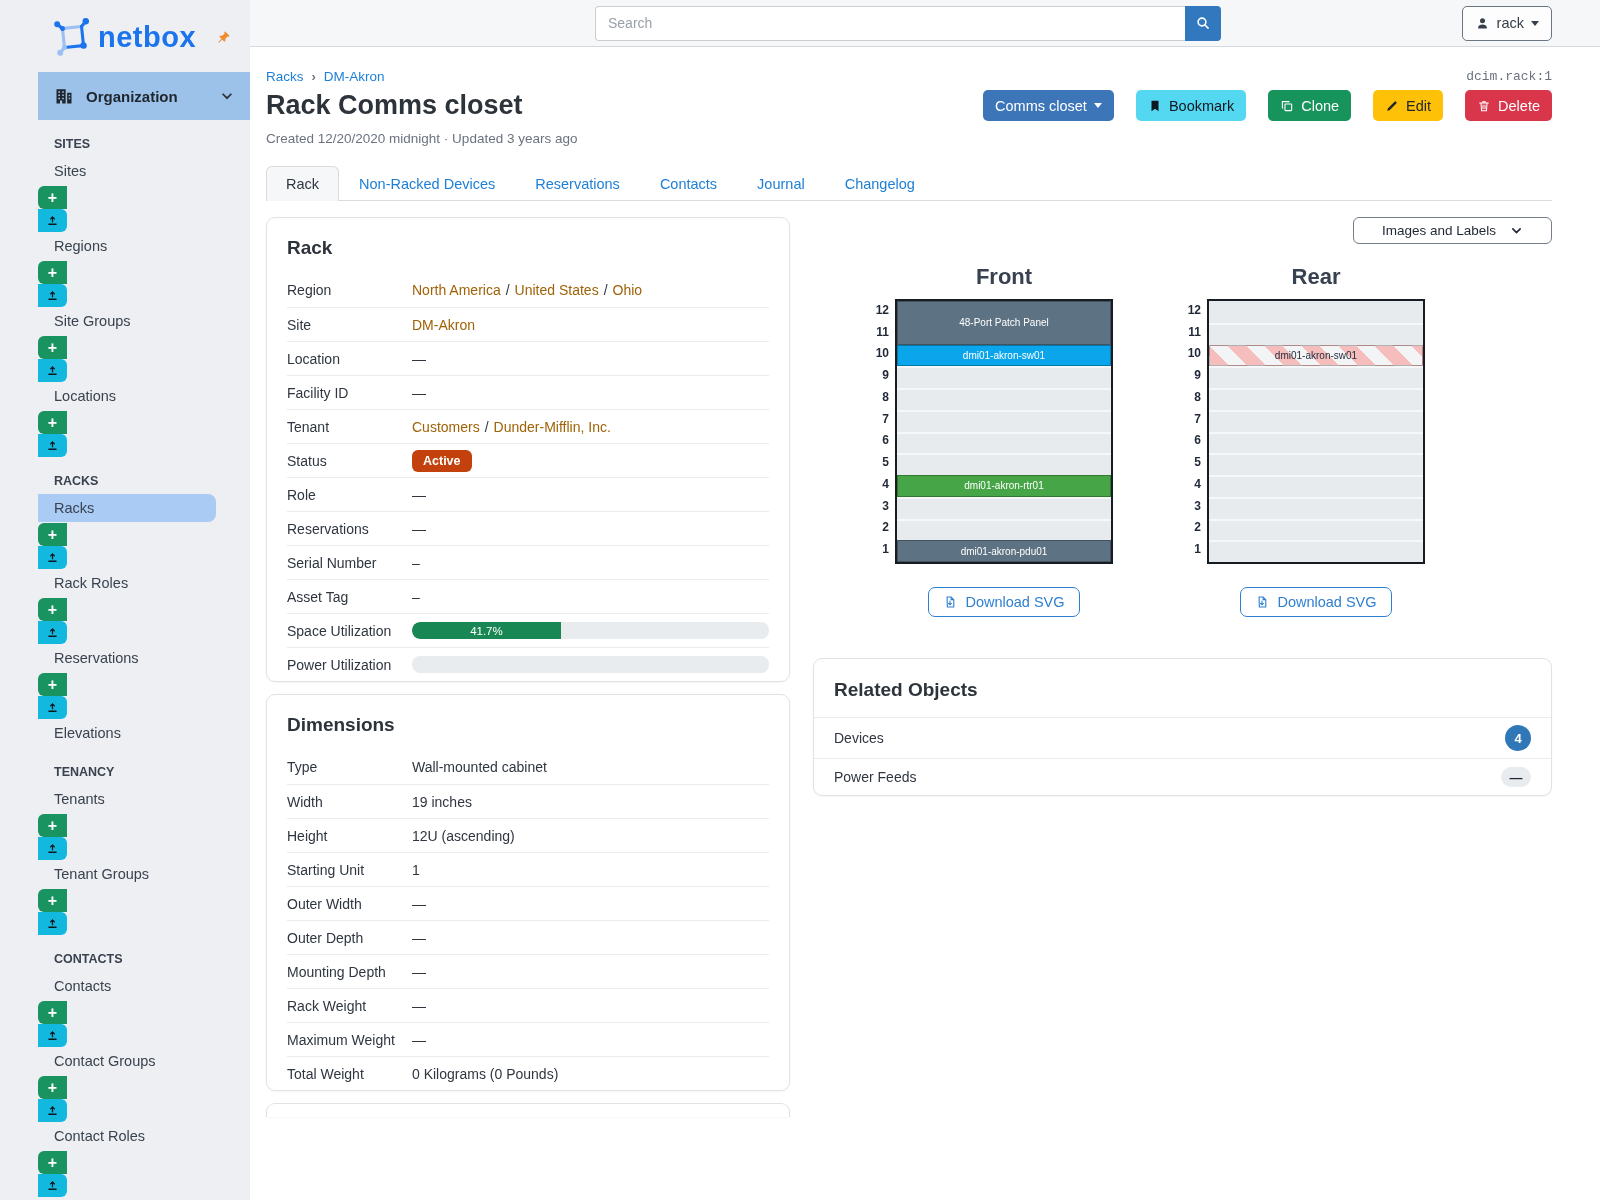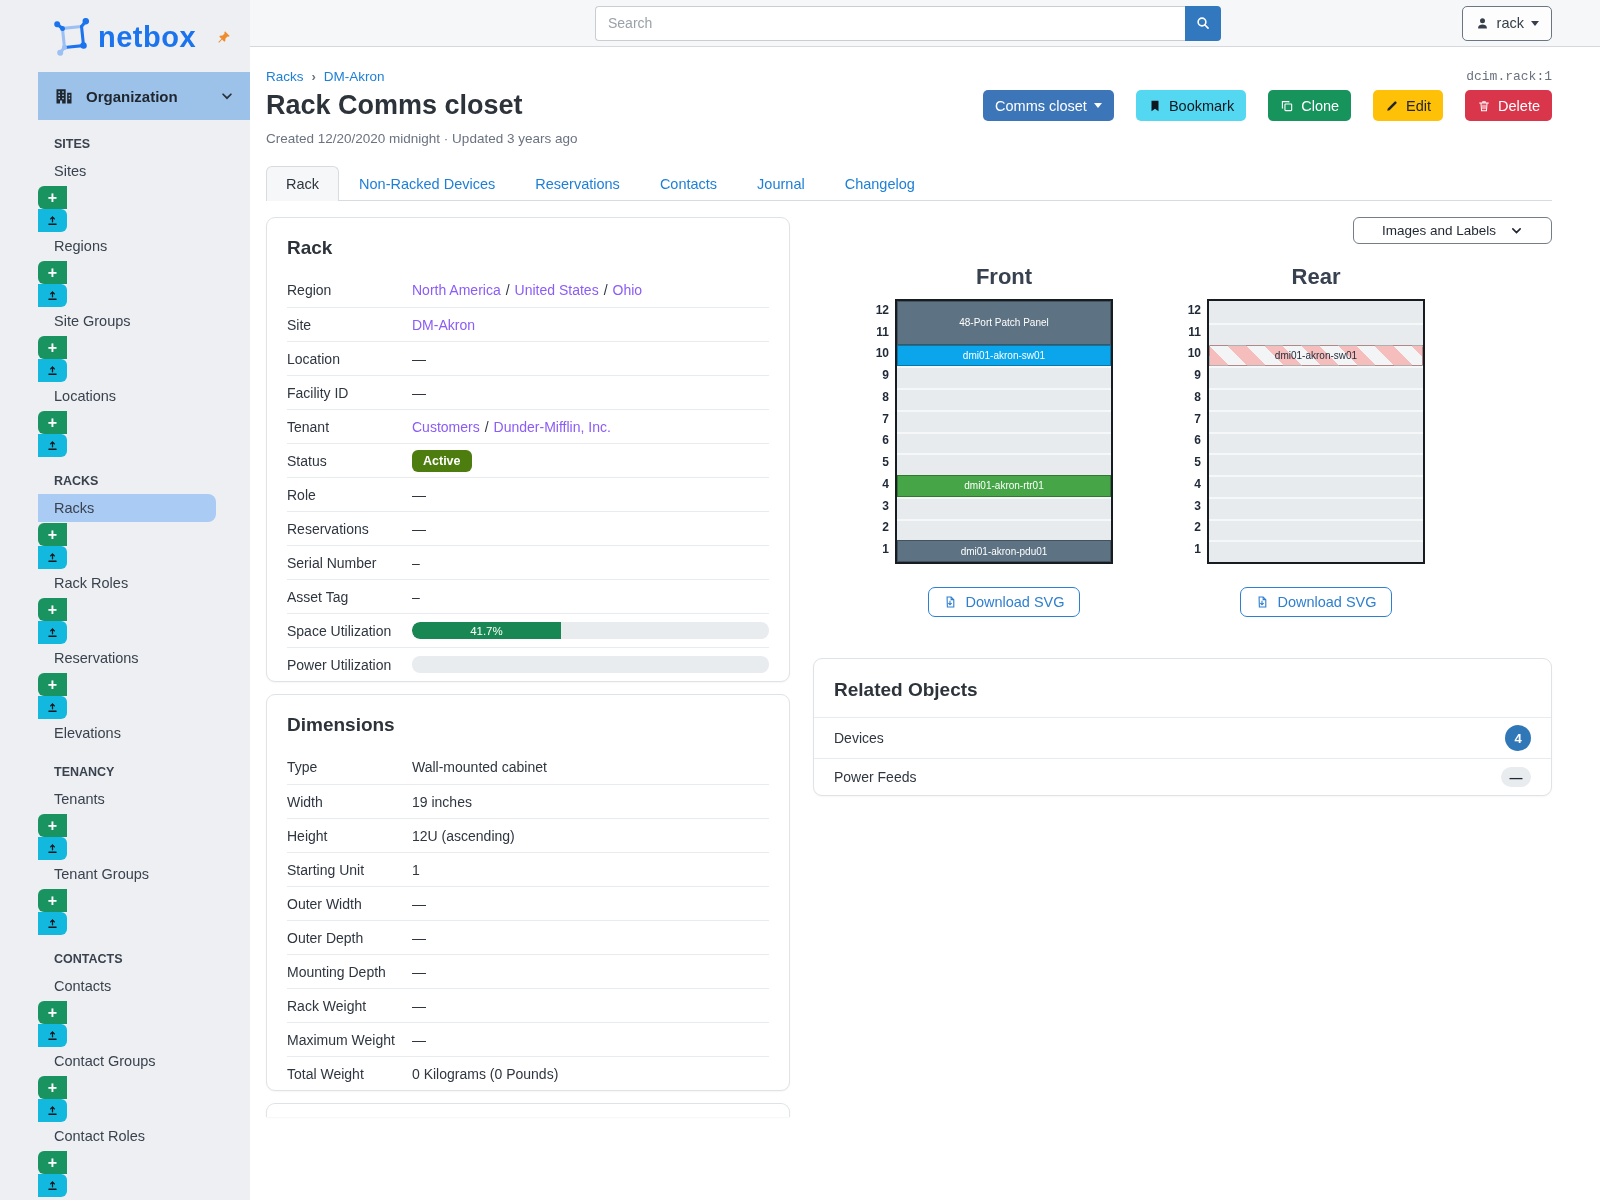--- a/index.html
+++ b/index.html
@@ -59,23 +59,23 @@
   .left-col { width:524px; min-width:524px; display:flex; flex-direction:column; }
   .right-col { flex:1; }
 
   .card { background:#fff; border:1px solid #dfe3e6; border-radius:9px; box-shadow:0 1px 2px rgba(0,0,0,.04); }
   .card-title { font-size:19px; font-weight:bold; color:#2d333a; padding:19px 20px 14px 20px; }
   .kv-table { width:100%; }
   .kv-row { display:flex; align-items:center; min-height:34px; border-top:1px solid #e9ecef; margin:0 20px 0 20px; padding:2px 0; }
   .kv-row:first-child { border-top:none; }
   .kv-label { width:125px; min-width:125px; font-size:14px; color:#2f3640; }
   .kv-value { font-size:14px; color:#2f3640; display:flex; align-items:center; flex:1; }
-  .kv-value a { color:#8b5cf6; text-decoration:none; cursor:pointer; }
+  .kv-value a { color:#a16207; text-decoration:none; cursor:pointer; }
   .kv-value .slash { color:#2f3640; margin:0 5px; }
-  .badge-active { background:#4d7c0f; color:#fff; font-size:12.5px; font-weight:bold; padding:4px 11px; border-radius:6px; }
+  .badge-active { background:#c2410c; color:#fff; font-size:12.5px; font-weight:bold; padding:4px 11px; border-radius:6px; }
   .progress { flex:1; height:17px; background:#e9ecef; border-radius:8px; overflow:hidden; position:relative; }
   .progress .fill { height:100%; background:#198754; display:flex; align-items:center; justify-content:center; color:#fff; font-size:11.5px; border-radius:8px 0 0 8px; }
   .progress .zero-label { position:absolute; left:7px; top:16px; height:100%; display:flex; align-items:center; font-size:11.5px; color:#2f3640; }
   .card-sliver { margin-top:12px; height:14px; border-bottom:none; border-radius:9px 9px 0 0; }
 
   .selector-row { display:flex; justify-content:flex-end; }
   .view-select { display:flex; align-items:center; gap:14px; border:1px solid #747e88; border-radius:6px; background:#fff; padding:5px 28px; font-size:13.5px; color:#1f2630; cursor:pointer; }
   .elevations { display:flex; padding-left:48px; gap:60px; margin-top:20px; }
   .elevation { display:flex; flex-direction:column; }
   .elev-title { font-size:22px; font-weight:bold; color:#37414f; text-align:center; padding-left:34px; margin-bottom:9px; }

